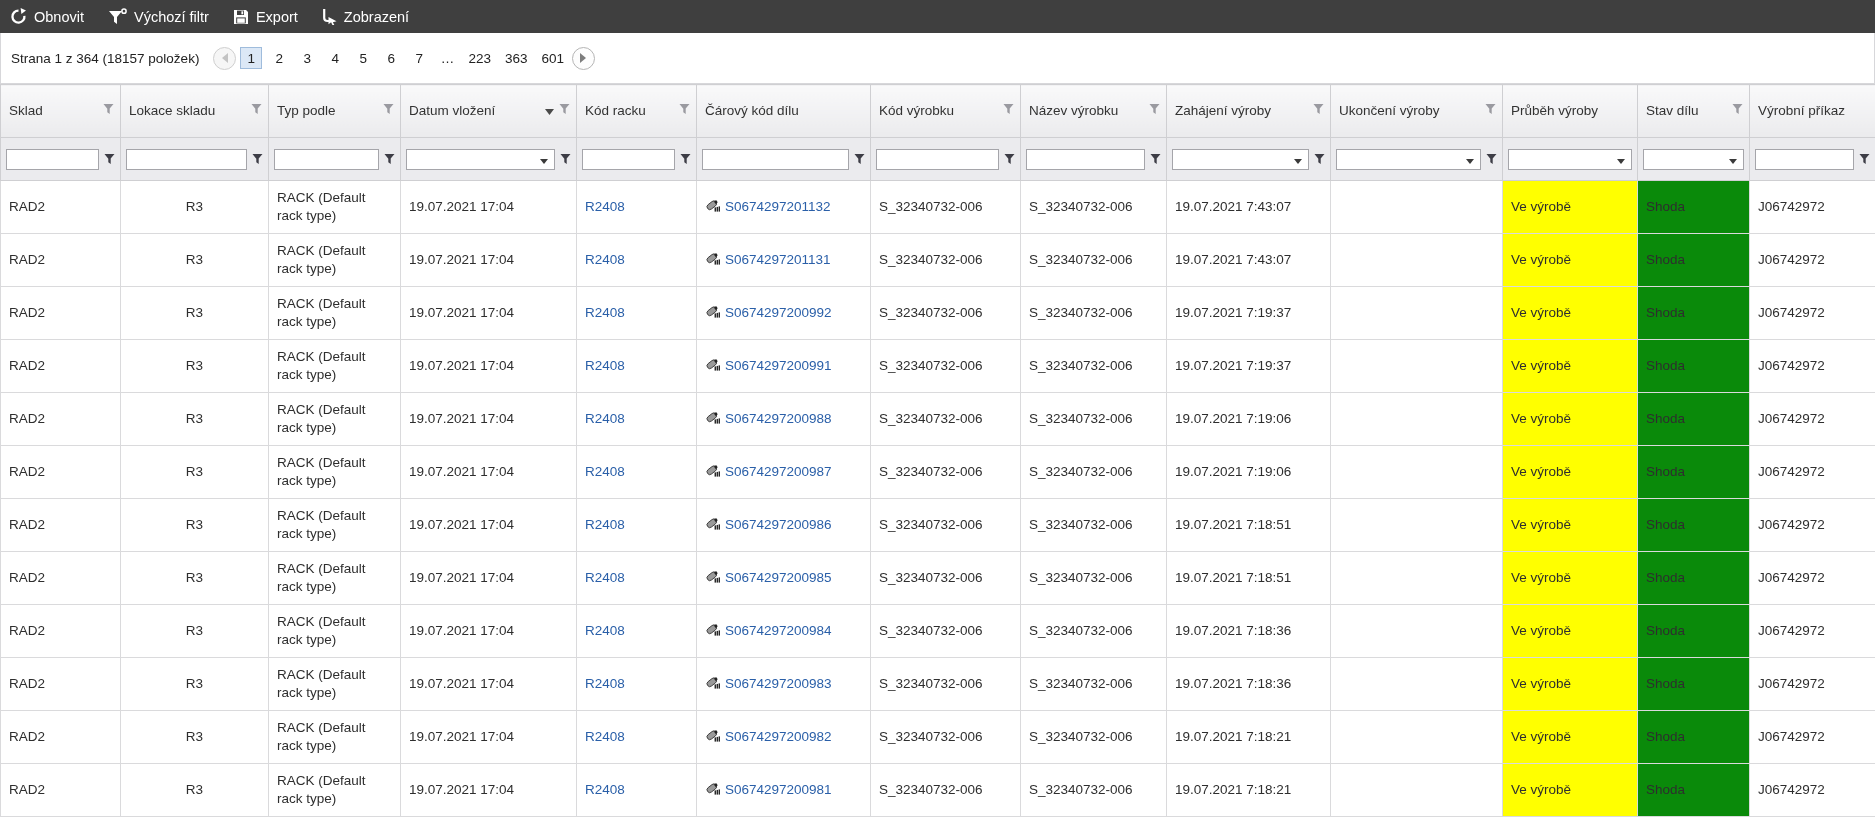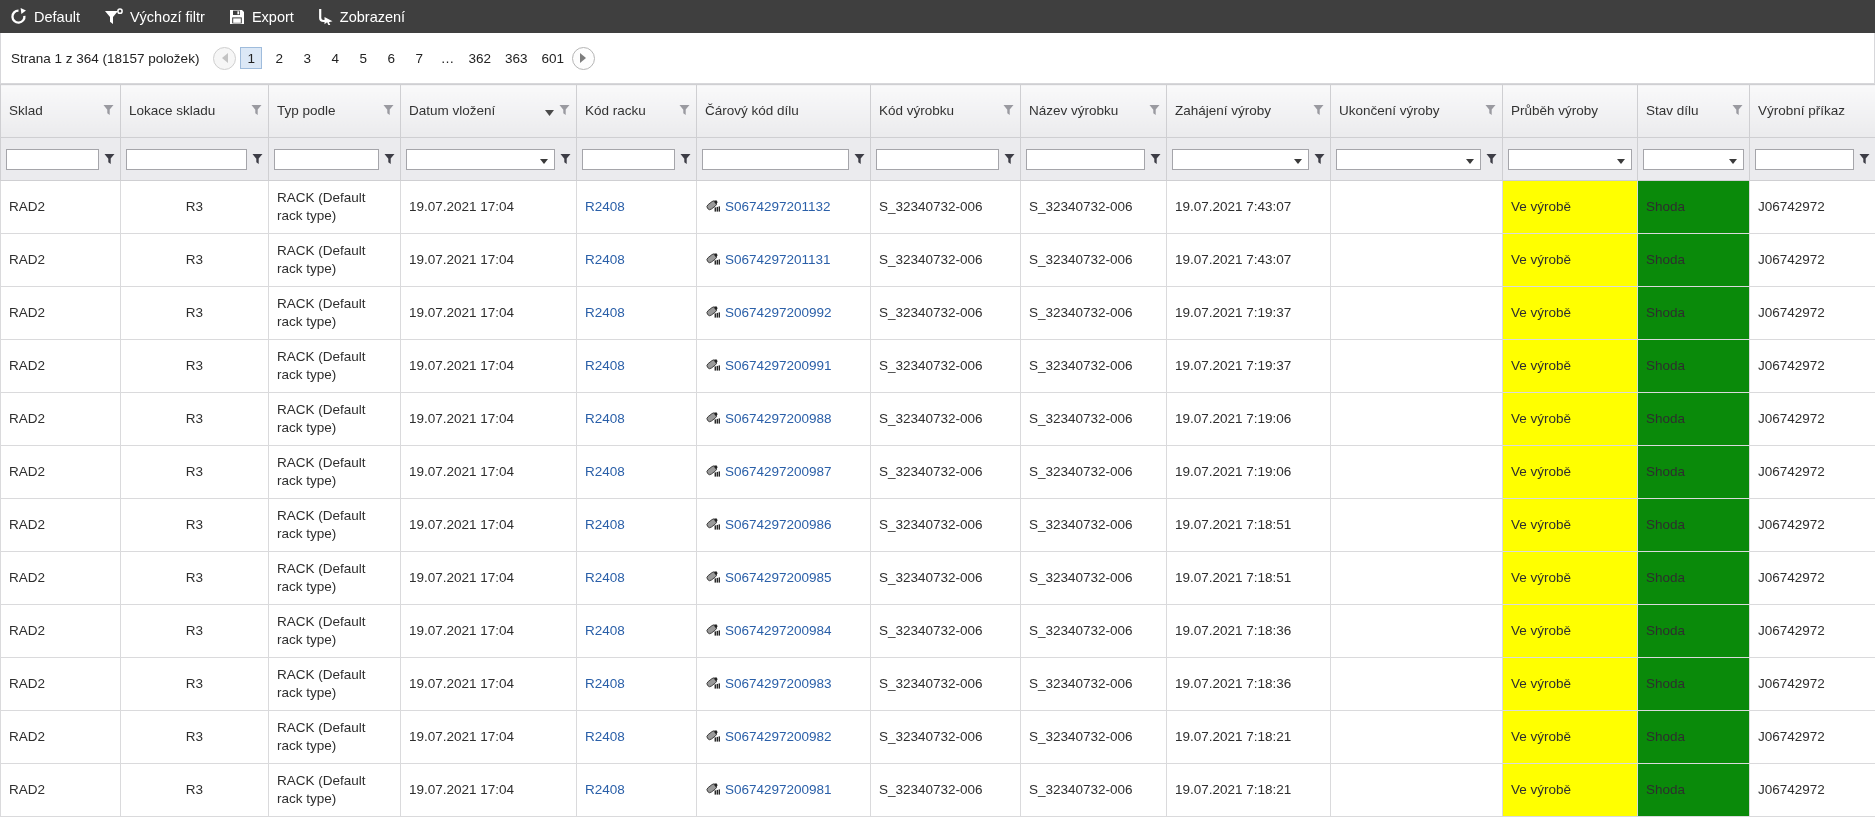--- a/index.html
+++ b/index.html
@@ -27,21 +27,21 @@
 
   
   .group-panel{height:40px;box-sizing:border-box;background:#f3f3f4;border-bottom:1px solid #cfcfd2;
                border-left:1px solid #d7d7da;border-right:1px solid #d7d7da;
                display:flex;align-items:center;padding:0 10px;color:#222;}
 
   
   table.grid{border-collapse:collapse;table-layout:fixed;width:1875px;}
   table.grid th{background:linear-gradient(#f9f9fa,#ebebed);border:1px solid #cfcfd2;height:48px;
         font-weight:normal;font-size:13.5px;color:#333;padding:2px 6px 2px 8px;text-align:left;vertical-align:middle;}
-  .h-wrap{display:flex;align-items:flex-end;gap:21px;}
+  .h-wrap{display:flex;align-items:flex-start;gap:21px;}
   .h-label{flex:1 1 auto;line-height:1.25;}
   .h-icons{display:flex;align-items:center;gap:5px;flex:0 0 auto;}
 
   tr.filter-row td{background:#ebebee;border:1px solid #cfcfd2;height:34px;padding:4px 5px;vertical-align:middle;}
   .f-wrap{display:flex;align-items:center;gap:5px;}
   .f-input{flex:1 1 auto;min-width:0;height:21px;box-sizing:border-box;border:1px solid #a5a5aa;
            background:#fff;font-family:inherit;font-size:13px;padding:0 4px;}
   .f-combo{flex:1 1 auto;min-width:0;height:21px;box-sizing:border-box;border:1px solid #a5a5aa;background:#fff;
            display:flex;align-items:center;justify-content:flex-end;padding-right:6px;cursor:pointer;}
   .f-funnel{flex:0 0 auto;background:none;border:none;padding:0;cursor:pointer;display:flex;align-items:center;}
@@ -58,21 +58,21 @@
 <div class="app">
 
   <div class="toolbar">
     <button class="tb-btn">
       <span>
         <svg width="17" height="17" viewBox="0 0 17 17">
           <path d="M8.5 2.6 a6 6 0 1 0 5.9 5.2" fill="none" stroke="#fff" stroke-width="2.3"></path>
           <path d="M10.6 0 L16 2.6 L11.4 6 Z" fill="#fff"></path>
         </svg>
       </span>
-      <span>Default</span>
+      <span>Obnovit</span>
     </button>
     <button class="tb-btn">
       <span>
         <svg width="19" height="17" viewBox="0 0 19 17">
           <path d="M1 3 h13 l-5 6 v7 l-3 -2.3 v-4.7 z" fill="#fff"></path>
           <circle cx="16" cy="3.2" r="2.1" fill="none" stroke="#fff" stroke-width="1.5"></circle>
         </svg>
       </span>
       <span>Výchozí filtr</span>
     </button>
@@ -109,21 +109,21 @@
     </button>
     <span class="pages" id="pages">
         <button class="page selected">1</button>
         <button class="page">2</button>
         <button class="page">3</button>
         <button class="page">4</button>
         <button class="page">5</button>
         <button class="page">6</button>
         <button class="page">7</button>
         <span class="page ellipsis">…</span>
-        <button class="page">362</button>
+        <button class="page">223</button>
         <button class="page">363</button>
         <button class="page">601</button>
       </span>
     <button class="pager-arrow">
       <svg width="8" height="10" viewBox="0 0 8 10">
           <path d="M1 0 L7 5 L1 10 Z" fill="#7d7d7d"></path>
         </svg>
     </button>
   </div>
 

